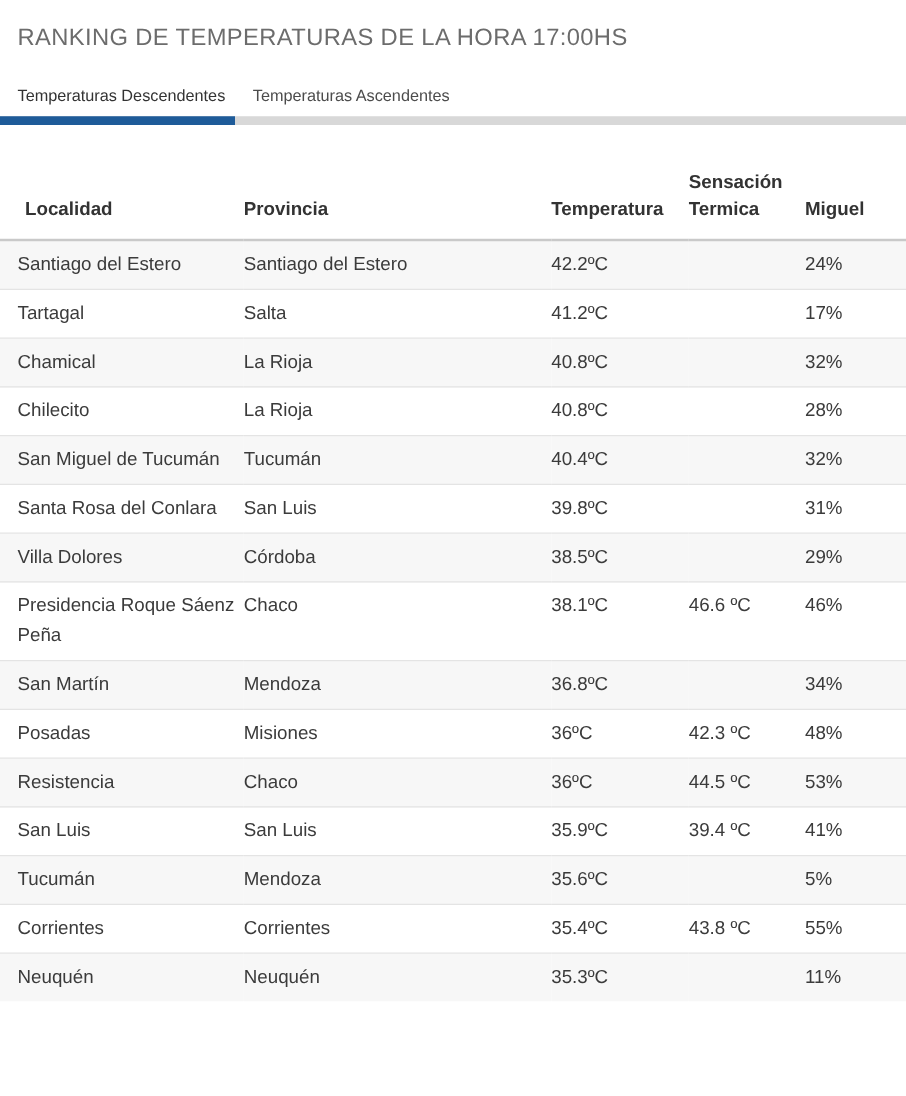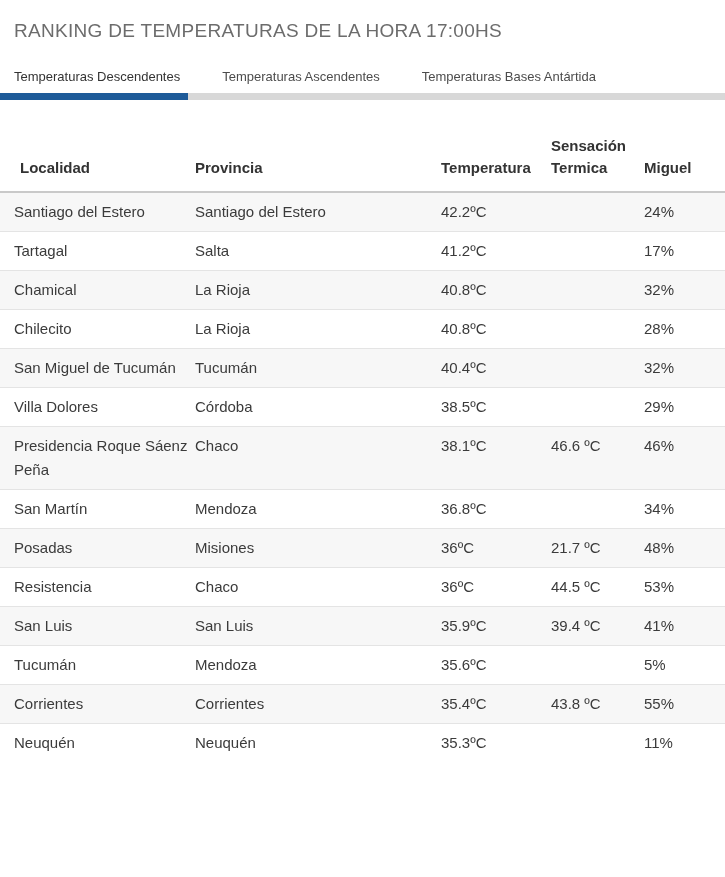--- a/index.html
+++ b/index.html
@@ -19,21 +19,21 @@
   .page{
     width:725px;height:877px;overflow:hidden;background:#ffffff;position:relative;
   }
   .page-title{
     padding:20px 14px 0 14px;
     font-size:19px;font-weight:400;color:var(--title-text);
     letter-spacing:.3px;
   }
   .tabs-wrap{margin-top:27px;}
   .tabs{
-    display:flex;gap:42px;padding:0 0 9px 14px;
+    display:flex;gap:22px;padding:0 0 9px 14px;
   }
   .tab{
     font-size:13px;color:var(--tab-text);cursor:pointer;
     background:none;border:none;font-family:inherit;white-space:nowrap;
   }
   .tab.inactive{color:#4c4c4c;}
   .tab-track{
     position:relative;height:7px;background:var(--track);width:100%;
   }
   .tab-indicator{
@@ -67,21 +67,20 @@
 <body>
 
 <div class="page">
 
   <h1 class="page-title">RANKING DE TEMPERATURAS DE LA HORA 17:00HS</h1>
 
   <div class="tabs-wrap">
     <div class="tabs">
       <button class="tab active">Temperaturas Descendentes</button>
       <button class="tab inactive">Temperaturas Ascendentes</button>
-      <button class="tab inactive">Temperaturas Bases Antártida</button>
     </div>
     <div class="tab-track">
       <div class="tab-indicator"></div>
     </div>
   </div>
 
   <table class="rank">
     <colgroup>
       <col class="c-localidad">
         <col class="c-provincia">
@@ -128,20 +127,27 @@
           <td>28%</td>
         </tr>
         <tr>
           <td>San Miguel de Tucumán</td>
           <td>Tucumán</td>
           <td>40.4ºC</td>
           <td></td>
           <td>32%</td>
         </tr>
         <tr>
+          <td>Santa Rosa del Conlara</td>
+          <td>San Luis</td>
+          <td>39.8ºC</td>
+          <td></td>
+          <td>31%</td>
+        </tr>
+        <tr>
           <td>Villa Dolores</td>
           <td>Córdoba</td>
           <td>38.5ºC</td>
           <td></td>
           <td>29%</td>
         </tr>
         <tr>
           <td>Presidencia Roque Sáenz Peña</td>
           <td>Chaco</td>
           <td>38.1ºC</td>
@@ -152,21 +158,21 @@
           <td>San Martín</td>
           <td>Mendoza</td>
           <td>36.8ºC</td>
           <td></td>
           <td>34%</td>
         </tr>
         <tr>
           <td>Posadas</td>
           <td>Misiones</td>
           <td>36ºC</td>
-          <td>21.7 ºC</td>
+          <td>42.3 ºC</td>
           <td>48%</td>
         </tr>
         <tr>
           <td>Resistencia</td>
           <td>Chaco</td>
           <td>36ºC</td>
           <td>44.5 ºC</td>
           <td>53%</td>
         </tr>
         <tr>

